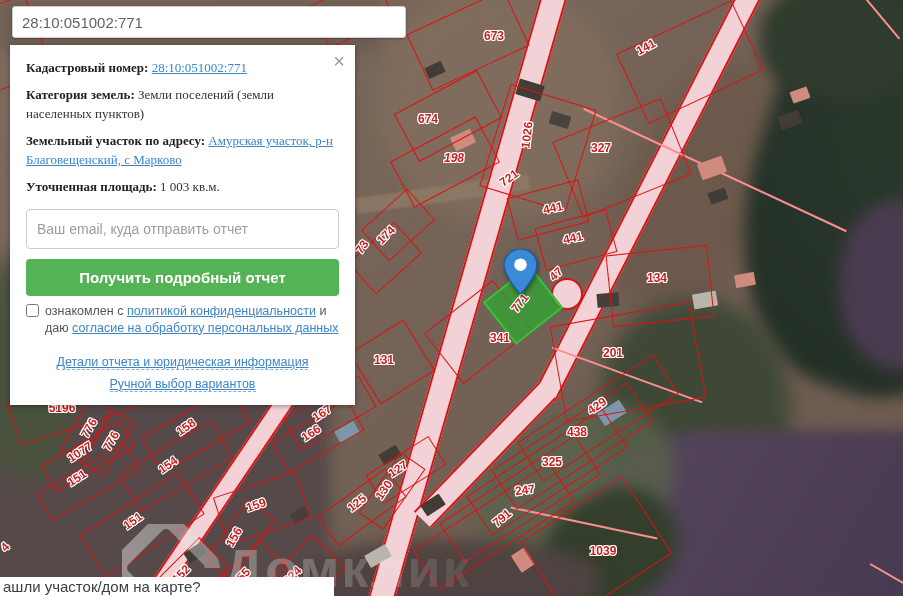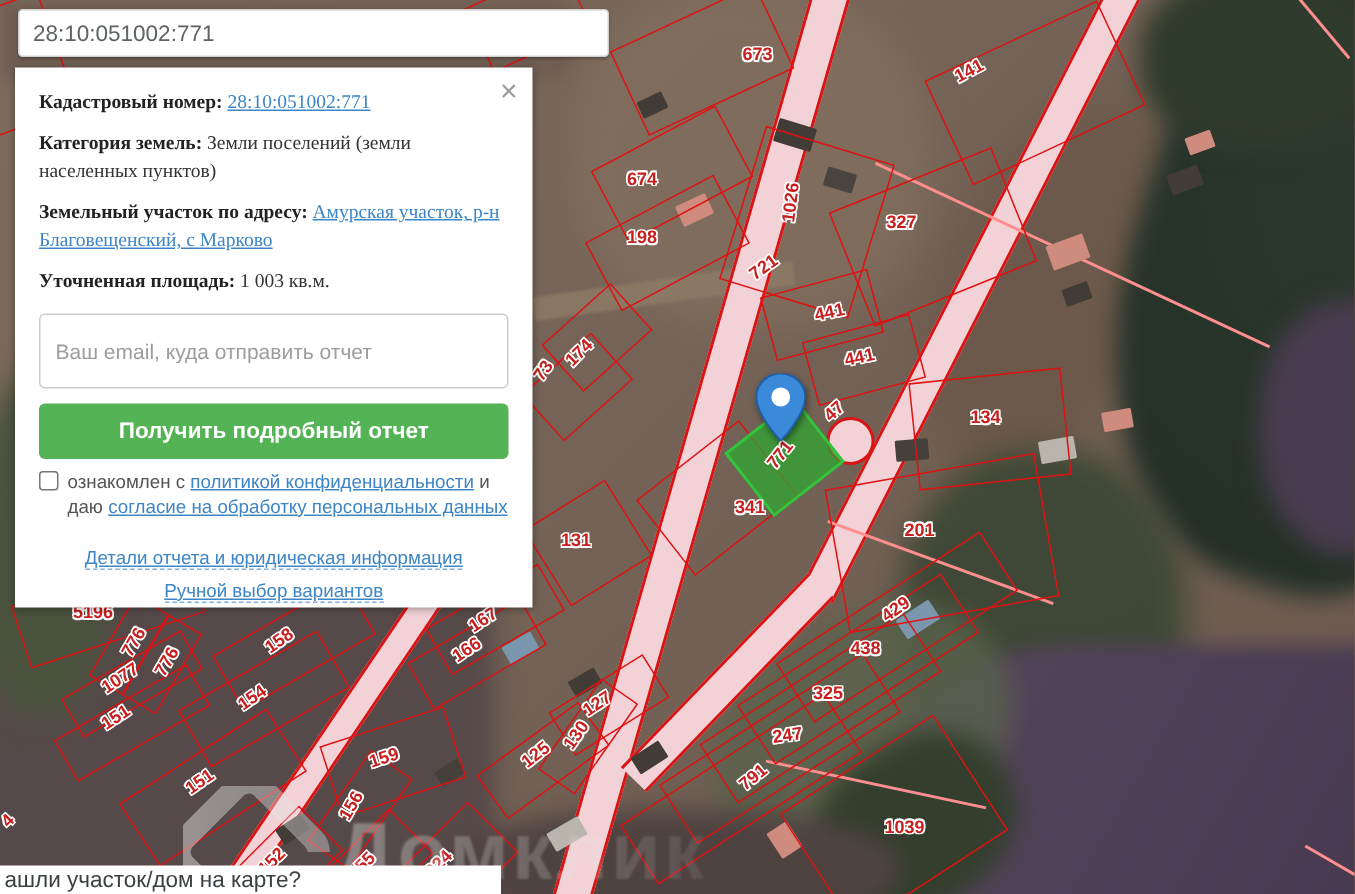--- a/index.html
+++ b/index.html
@@ -39,21 +39,21 @@
       background:#2b7cd3;color:#fff;font-size:14px;font-weight:bold;font-family:inherit;cursor:pointer;
       display:flex;align-items:center;justify-content:center;gap:5px;box-shadow:0 1px 2px rgba(0,0,0,.3);}
 
   
   #panel{position:absolute;left:10px;top:45px;width:345px;height:360px;z-index:10;background:#fff;
       box-shadow:0 1px 5px rgba(0,0,0,.35);padding:14px 16px;box-sizing:border-box;font-size:13px;color:#333;line-height:1.42;}
   #panel .row{margin-bottom:9px;font-family:Liberation Serif, serif;}
   #panel b{color:#222;}
   #panel a{color:#3d85c6;text-decoration:underline;cursor:pointer;}
   #close-x{position:absolute;right:10px;top:6px;font-size:20px;color:#9a9a9a;cursor:pointer;line-height:1;}
-  #email-input{width:100%;height:50px;box-sizing:border-box;border:1px solid #ccc;border-radius:4px;
+  #email-input{width:100%;height:40px;box-sizing:border-box;border:1px solid #ccc;border-radius:4px;
       padding:0 10px;font-size:14px;color:#333;font-family:inherit;margin-top:3px;}
   #email-input::placeholder{color:#9d9d9d;}
   #report-btn{width:100%;height:37px;margin-top:10px;border:none;border-radius:4px;background:#54b354;
       color:#fff;font-size:15px;font-weight:bold;font-family:inherit;cursor:pointer;}
   .cb-row{display:flex;align-items:flex-start;gap:6px;margin-top:7px;color:#555;font-size:12.5px;line-height:1.35;}
   .cb-row input{margin:1px 0 0 0;width:13px;height:13px;flex:0 0 auto;}
   .legal{margin-top:16px;text-align:center;font-size:12.5px;line-height:1.7;}
   .legal a{color:#3d85c6;text-decoration:none;border-bottom:1px dashed #7fb0dd;cursor:pointer;}
 
   
@@ -146,24 +146,24 @@
         <div class="bl" style="left: 523px; top: 560px; width: 16px; height: 20px; background: rgb(207, 139, 125); transform: translate(-50%, -50%) rotate(-33deg);"></div>
         <div class="bl" style="left: 612px; top: 413px; width: 26px; height: 15px; background: rgb(123, 151, 173); transform: translate(-50%, -50%) rotate(-33deg);"></div>
         <div class="bl" style="left: 347px; top: 432px; width: 22px; height: 13px; background: rgb(123, 151, 173); transform: translate(-50%, -50%) rotate(-30deg);"></div>
         <div class="bl" style="left: 378px; top: 556px; width: 24px; height: 14px; background: rgb(185, 180, 172); transform: translate(-50%, -50%) rotate(-30deg);"></div>
         <div class="bl" style="left: 390px; top: 455px; width: 20px; height: 12px; background: rgb(66, 60, 55); transform: translate(-50%, -50%) rotate(-30deg);"></div>
         <div class="bl" style="left: 433px; top: 505px; width: 22px; height: 13px; background: rgb(66, 60, 55); transform: translate(-50%, -50%) rotate(-33deg);"></div>
         <div class="bl" style="left: 790px; top: 120px; width: 22px; height: 14px; background: rgb(66, 60, 55); transform: translate(-50%, -50%) rotate(-20deg);"></div>
         <div class="bl" style="left: 800px; top: 95px; width: 18px; height: 12px; background: rgb(207, 139, 125); transform: translate(-50%, -50%) rotate(-20deg);"></div>
         <div class="bl" style="left: 195px; top: 553px; width: 20px; height: 12px; background: rgb(66, 60, 55); transform: translate(-50%, -50%) rotate(-33deg);"></div>
         <div class="bl" style="left: 300px; top: 515px; width: 18px; height: 11px; background: rgb(69, 64, 58); transform: translate(-50%, -50%) rotate(-33deg);"></div>
-        <span class="pl" style="left: 505px; top: 36px; transform: translate(-50%, -50%) rotate(0deg);">673</span>
+        <span class="pl" style="left: 494px; top: 36px; transform: translate(-50%, -50%) rotate(0deg);">673</span>
         <span class="pl" style="left: 646px; top: 47px; transform: translate(-50%, -50%) rotate(-28deg);">141</span>
         <span class="pl" style="left: 428px; top: 119px; transform: translate(-50%, -50%) rotate(0deg);">674</span>
-        <span class="pl" style="left: 428px; top: 158px; transform: translate(-50%, -50%) rotate(0deg);">198</span>
+        <span class="pl" style="left: 454px; top: 158px; transform: translate(-50%, -50%) rotate(0deg); font-style: italic;">198</span>
         <span class="pl" style="left: 527px; top: 135px; transform: translate(-50%, -50%) rotate(-83deg);">1026</span>
         <span class="pl" style="left: 601px; top: 148px; transform: translate(-50%, -50%) rotate(0deg);">327</span>
         <span class="pl" style="left: 509px; top: 178px; transform: translate(-50%, -50%) rotate(-36deg);">721</span>
         <span class="pl" style="left: 553px; top: 208px; transform: translate(-50%, -50%) rotate(-12deg);">441</span>
         <span class="pl" style="left: 573px; top: 238px; transform: translate(-50%, -50%) rotate(-12deg);">441</span>
         <span class="pl" style="left: 657px; top: 278px; transform: translate(-50%, -50%) rotate(0deg);">134</span>
         <span class="pl" style="left: 556px; top: 274px; transform: translate(-50%, -50%) rotate(-42deg);">47</span>
         <span class="pl" style="left: 520px; top: 303px; transform: translate(-50%, -50%) rotate(-52deg);">771</span>
         <span class="pl" style="left: 500px; top: 338px; transform: translate(-50%, -50%) rotate(0deg);">341</span>
         <span class="pl" style="left: 613px; top: 353px; transform: translate(-50%, -50%) rotate(0deg);">201</span>

